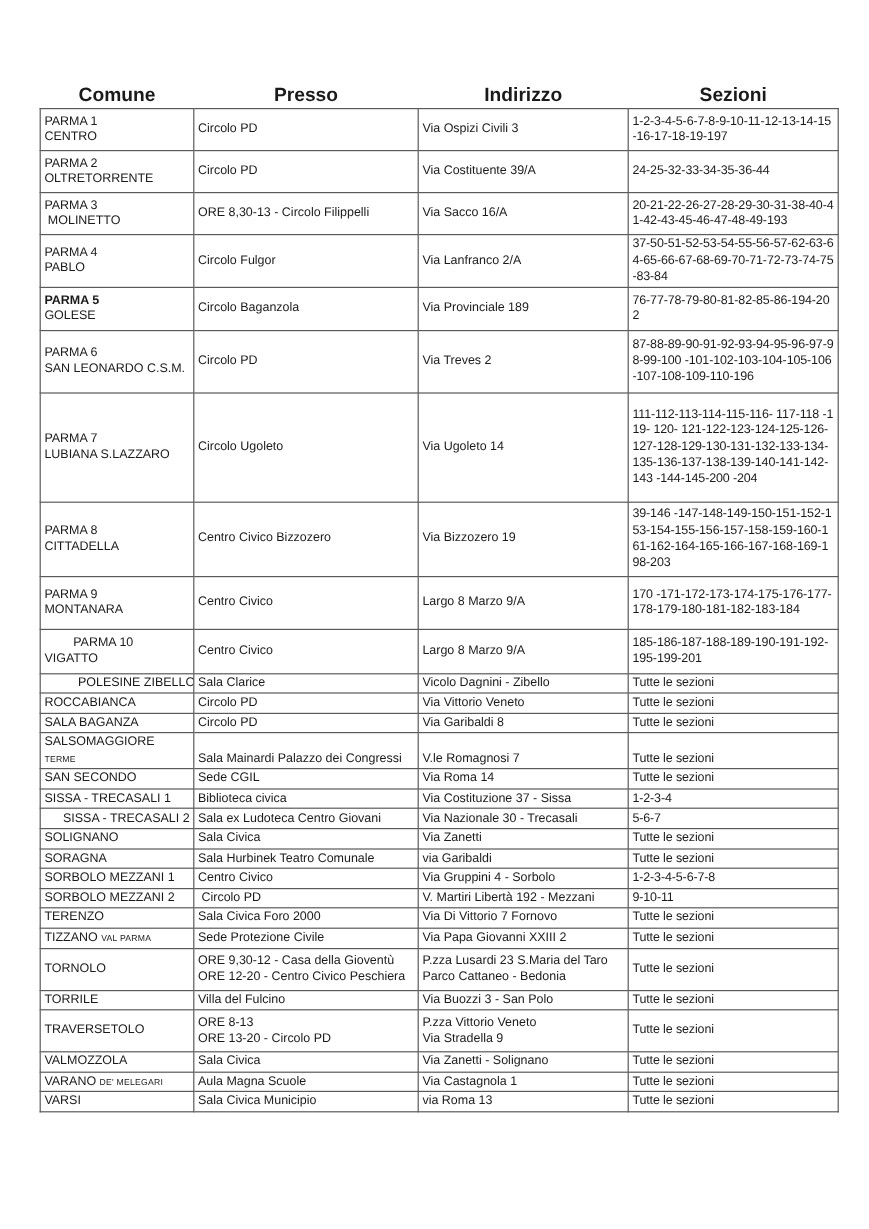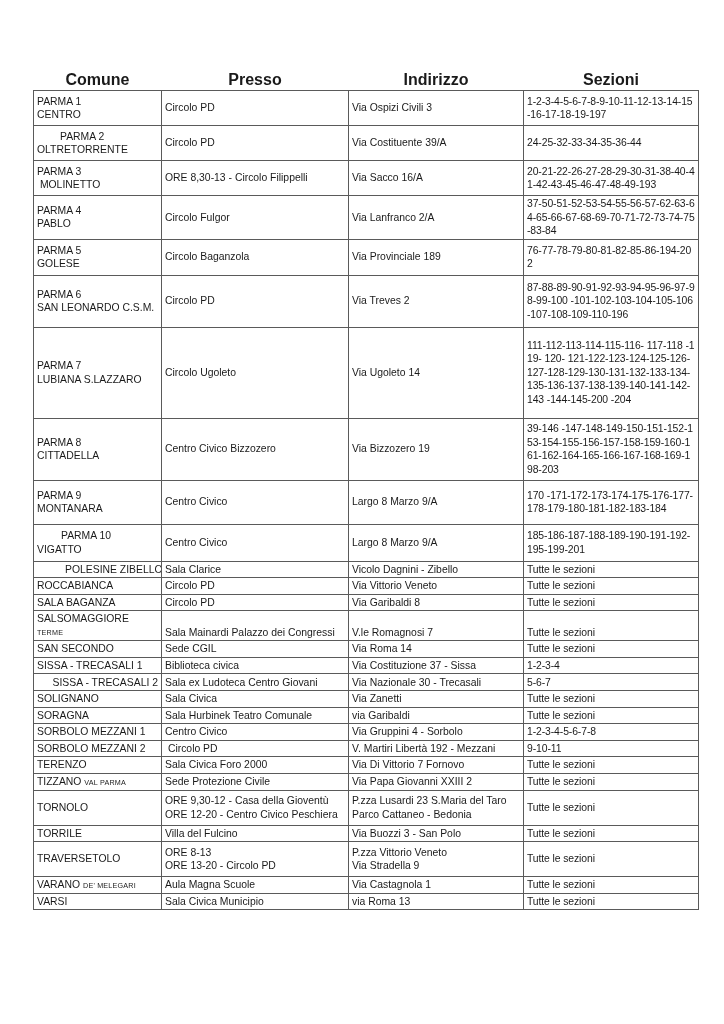--- a/index.html
+++ b/index.html
@@ -56,21 +56,21 @@
           <td>
             <span class="line" style="white-space: pre;">Circolo PD</span>
           </td>
           <td>
             <span class="line">Via Ospizi Civili 3</span>
           </td>
           <td class="sez"><span>1-2-3-4-5-6-7-8-9-10-11-12-13-14-15-16-17-18-19-197</span></td>
         </tr>
         <tr class="r2">
           <td>
-            <span class="line" style="white-space: pre; margin-left: 23px;">PARMA 2</span>
+            <span class="line" style="white-space: pre;">PARMA 2</span>
             <span class="line" style="white-space: pre;">OLTRETORRENTE</span>
           </td>
           <td>
             <span class="line" style="white-space: pre;">Circolo PD</span>
           </td>
           <td>
             <span class="line">Via Costituente 39/A</span>
           </td>
           <td class="sez"><span>24-25-32-33-34-35-36-44</span></td>
         </tr>
@@ -95,21 +95,21 @@
           <td>
             <span class="line" style="white-space: pre;">Circolo Fulgor</span>
           </td>
           <td>
             <span class="line">Via Lanfranco 2/A</span>
           </td>
           <td class="sez"><span>37-50-51-52-53-54-55-56-57-62-63-64-65-66-67-68-69-70-71-72-73-74-75-83-84</span></td>
         </tr>
         <tr class="r5">
           <td>
-            <span class="line" style="white-space: pre;">PARMA 5</span>
+            <span class="line" style="white-space: pre; font-weight: bold;">PARMA 5</span>
             <span class="line" style="white-space: pre;">GOLESE</span>
           </td>
           <td>
             <span class="line" style="white-space: pre;">Circolo Baganzola</span>
           </td>
           <td>
             <span class="line">Via Provinciale 189</span>
           </td>
           <td class="sez"><span>76-77-78-79-80-81-82-85-86-194-202</span></td>
         </tr>
@@ -365,20 +365,32 @@
           <td>
             <span class="line" style="white-space: pre;">TRAVERSETOLO</span>
           </td>
           <td>
             <span class="line" style="white-space: pre;">ORE 8-13</span>
             <span class="line" style="white-space: pre;">ORE 13-20 - Circolo PD</span>
           </td>
           <td>
             <span class="line">P.zza Vittorio Veneto</span>
             <span class="line">Via Stradella 9</span>
+          </td>
+          <td class="sez"><span>Tutte le sezioni</span></td>
+        </tr>
+        <tr class="s">
+          <td>
+            <span class="line" style="white-space: pre;">VALMOZZOLA</span>
+          </td>
+          <td>
+            <span class="line" style="white-space: pre;">Sala Civica</span>
+          </td>
+          <td>
+            <span class="line">Via Zanetti - Solignano</span>
           </td>
           <td class="sez"><span>Tutte le sezioni</span></td>
         </tr>
         <tr class="s">
           <td>
             <span class="line"><span class="" style="white-space: pre;">VARANO</span> <span class="small">DE' MELEGARI</span></span>
           </td>
           <td>
             <span class="line" style="white-space: pre;">Aula Magna Scuole</span>
           </td>

